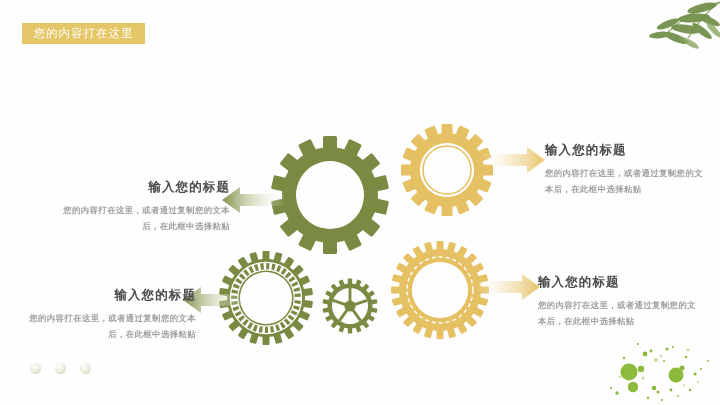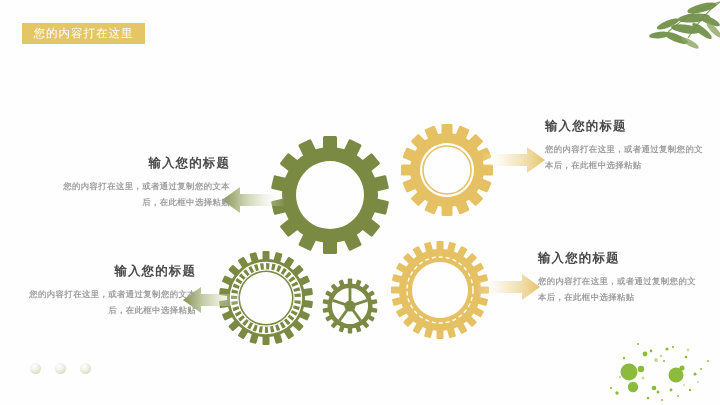--- a/index.html
+++ b/index.html
@@ -37,20 +37,21 @@
   
   .tblock { position: absolute; }
   .tblock .hd {
     font-size: 12.5px;
     font-weight: bold;
     color: #4a4a4a;
     letter-spacing: 1.1px;
     line-height: 1.2;
     margin-bottom: 9px;
     white-space: nowrap;
+    margin-top: 24px;
   }
   .tblock .bd {
     font-size: 8.4px;
     color: #a0a0a0;
     line-height: 1.85;
     letter-spacing: 0.4px;
     font-weight: bold;
   }
   .ta-right { text-align: right; }
   .ta-left  { text-align: left; }

